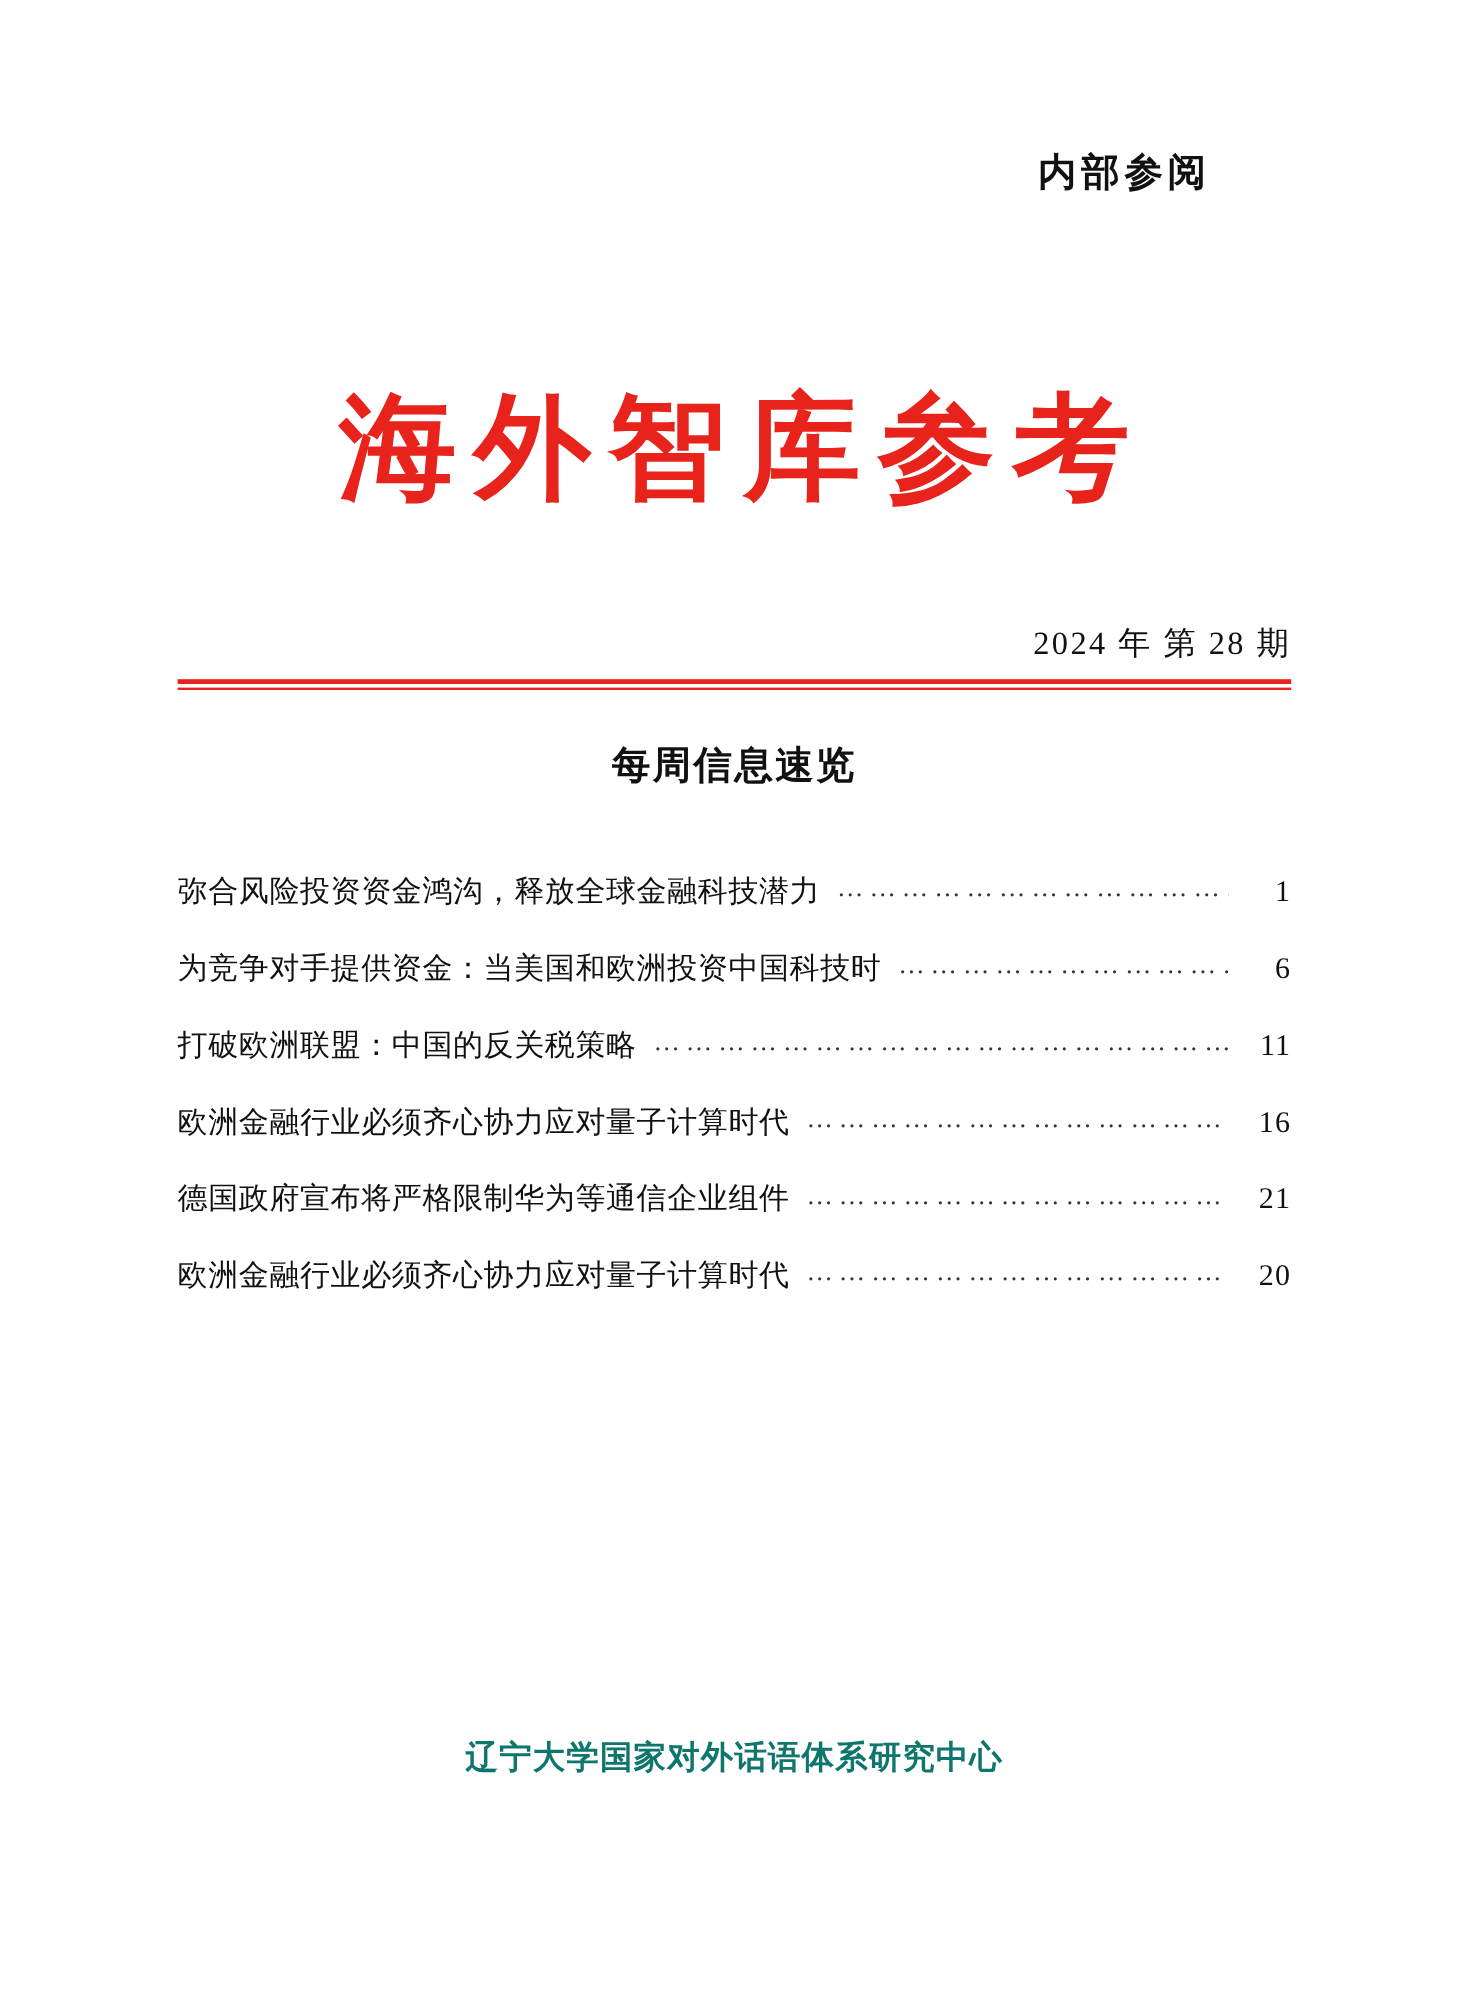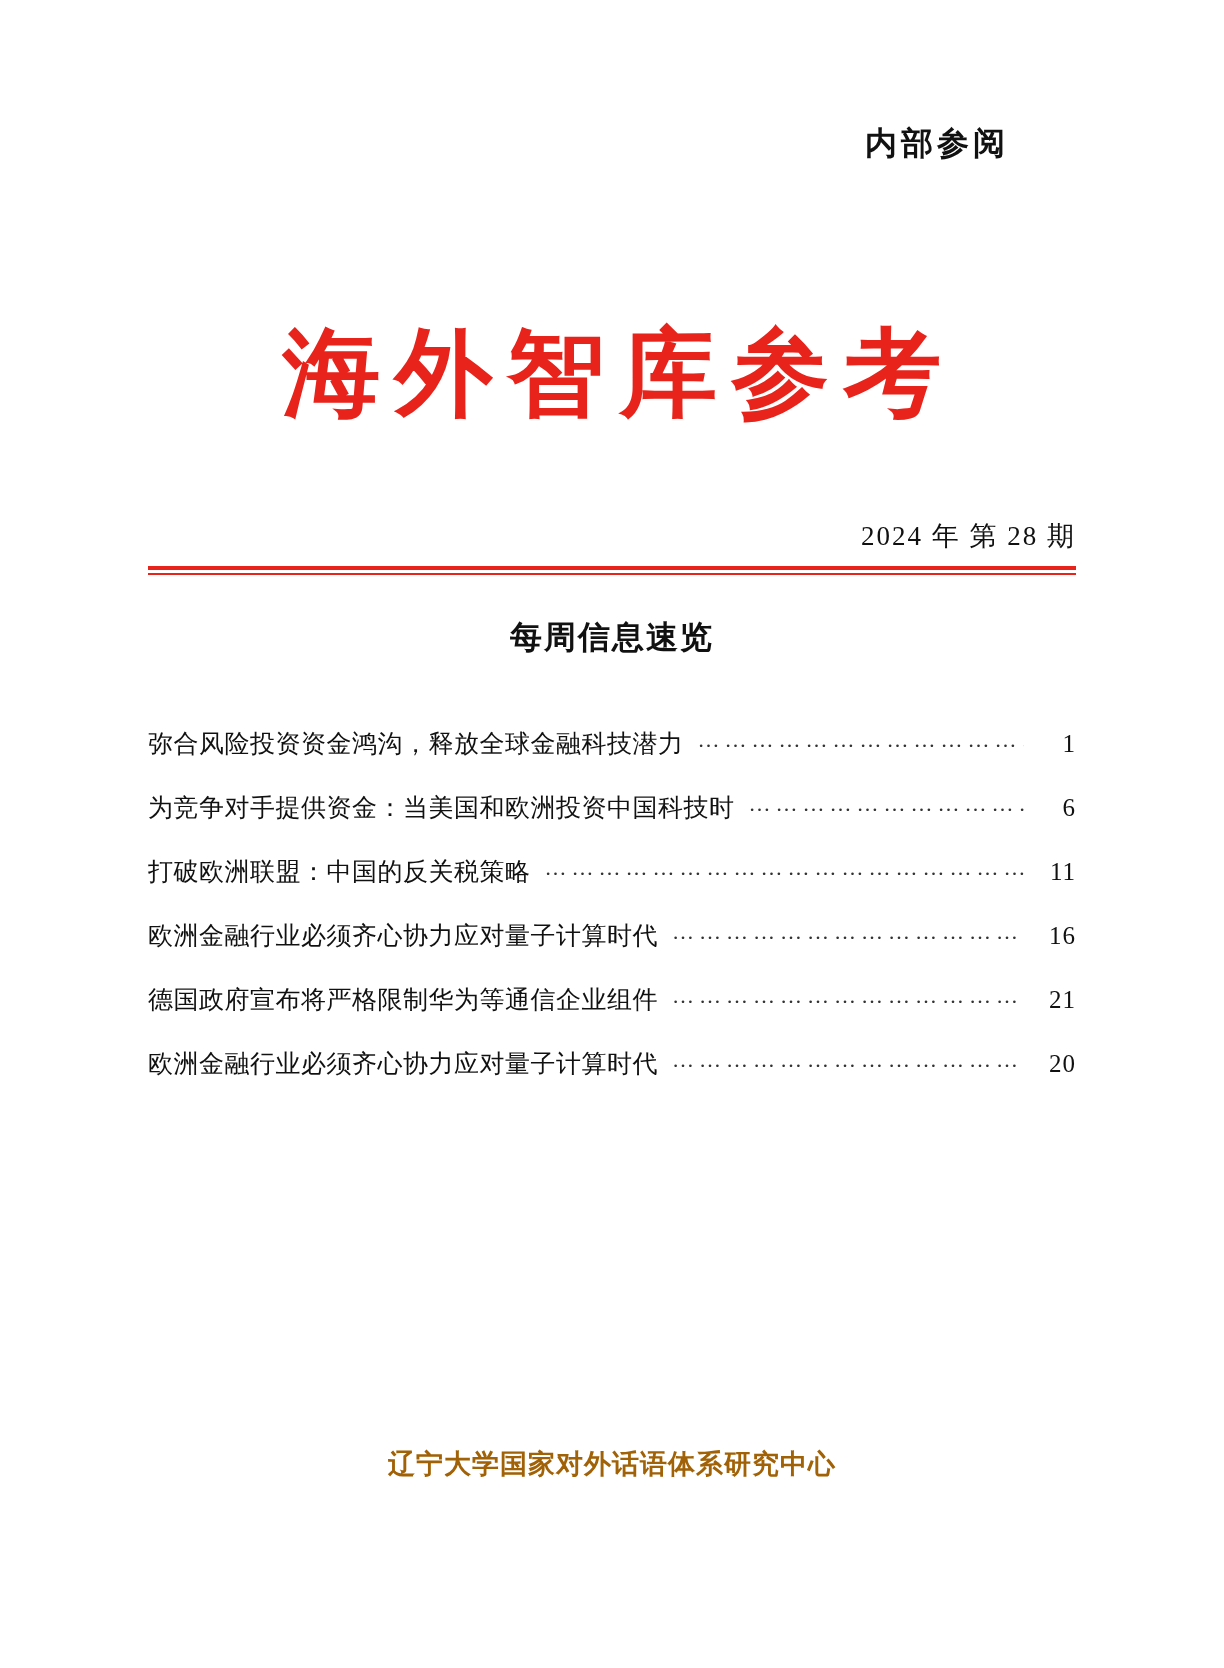--- a/index.html
+++ b/index.html
@@ -145,21 +145,21 @@
   .footer-org {
     position: absolute;
     bottom: 186px;
     left: 0;
     width: 100%;
     text-align: center;
     font-family: "DejaVu Sans", "Liberation Sans", sans-serif;
     font-size: 27px;
     font-weight: 700;
     letter-spacing: 1px;
-    color: #a16207;
+    color: #0f766e;
   }
 </style>
 </head>
 <body>
 
 <div class="page">
 
   <div class="internal-mark">内部参阅</div>
 
   <div class="masthead">

